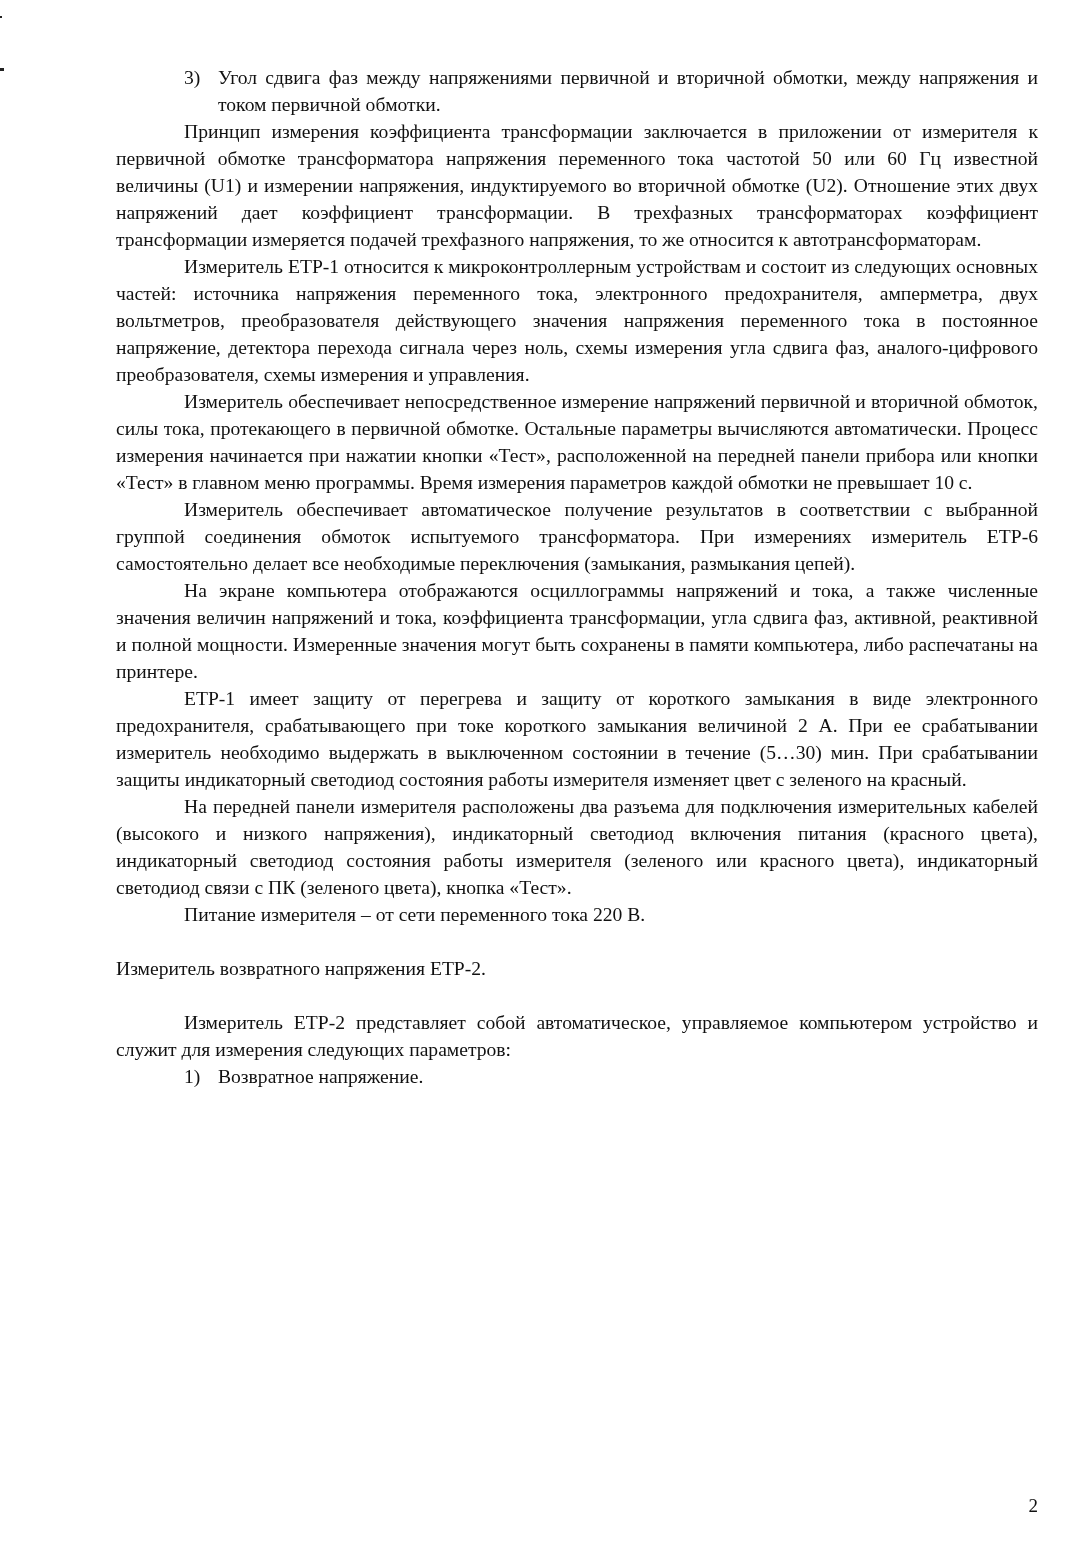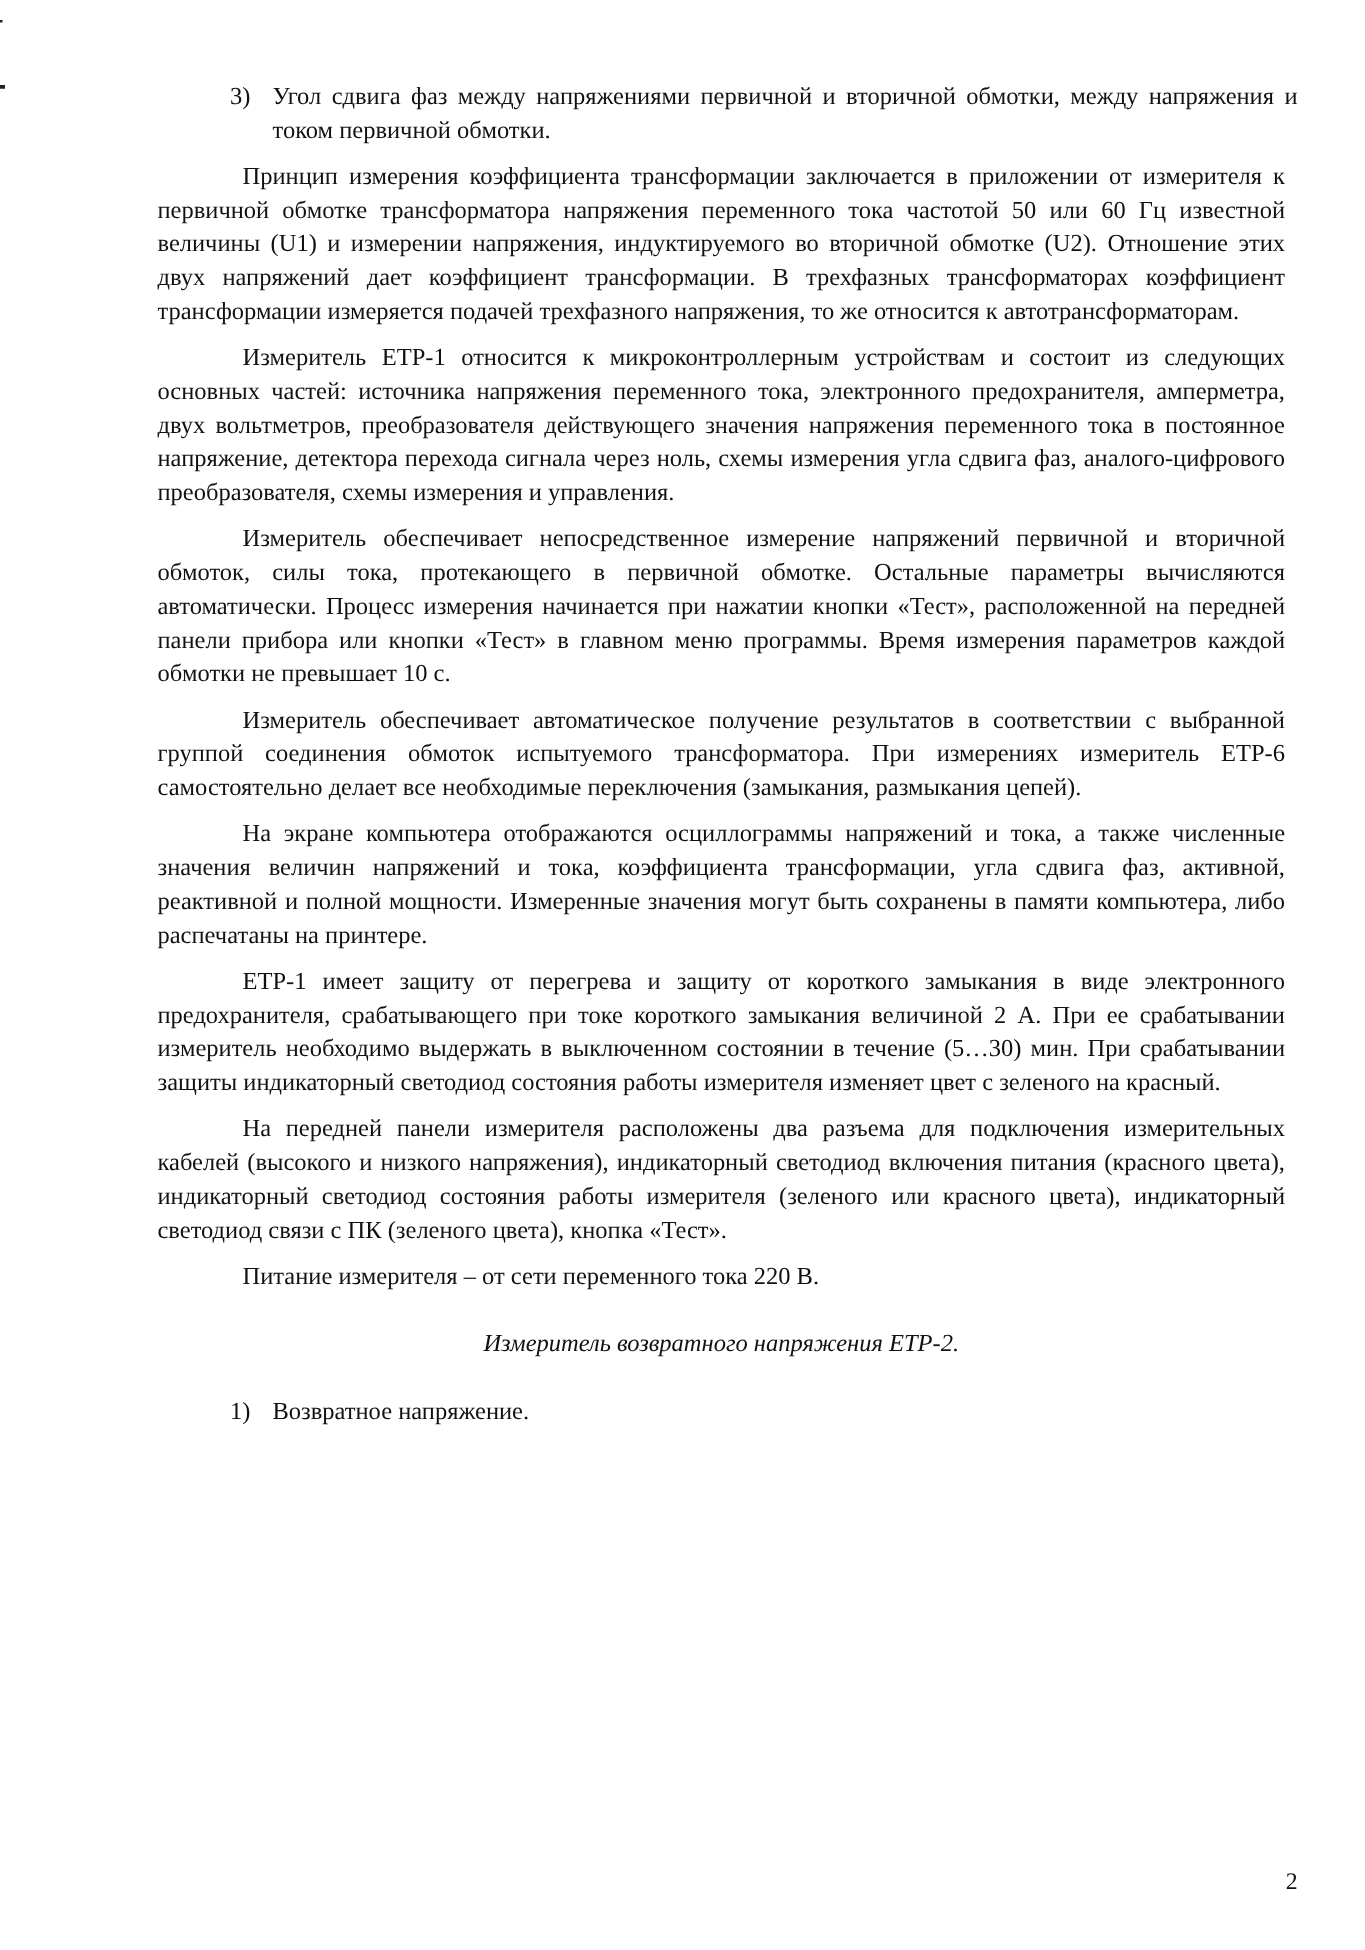--- a/index.html
+++ b/index.html
@@ -1,23 +1,23 @@
 <!DOCTYPE html>
 <html><head>
 <meta charset="utf-8">
 <style>
   html, body { margin: 0; padding: 0; background: #ffffff; }
   body { width: 1092px; height: 1560px; position: relative; overflow: hidden;
          font-family: "Liberation Serif", "DejaVu Serif", serif; color: #111; }
   .page { position: absolute; left: 116px; top: 64px; width: 922px; }
-  .p { font-size: 19.6px; line-height: 27px; text-align: justify; margin: 10px; }
+  .p { font-size: 19.6px; line-height: 27px; text-align: justify; margin: 0; }
   .indent { text-indent: 68px; }
   .list-item { position: relative; padding-left: 102px; font-size: 19.6px; line-height: 27px; text-align: justify; margin: 0; }
   .list-item .num { position: absolute; left: 68px; top: 0; }
-  .heading { text-align: center; font-size: 19.6px; line-height: 27px; margin: 27px 0 27px 0; font-style: italic; }
+  .heading { font-size: 19.6px; line-height: 27px; margin: 27px 0 27px 0; }
   .page-number { position: absolute; right: 54px; top: 1495px; font-size: 19px; }
   .speck { position: absolute; background: #222; }
 </style>
 </head>
 <body>
 
 <div class="speck" style="left:0;top:16px;width:2px;height:2px;"></div>
 <div class="speck" style="left:0;top:68px;width:4px;height:3px;"></div>
 
 <div class="page">
@@ -30,20 +30,21 @@
   <p class="p indent">Измеритель ЕТР-1 относится к микроконтроллерным устройствам и состоит из следующих основных частей: источника напряжения переменного тока, электронного предохранителя, амперметра, двух вольтметров, преобразователя действующего значения напряжения переменного тока в постоянное напряжение, детектора перехода сигнала через ноль, схемы измерения угла сдвига фаз, аналого-цифрового преобразователя, схемы измерения и управления.</p>
   <p class="p indent">Измеритель обеспечивает непосредственное измерение напряжений первичной и вторичной обмоток, силы тока, протекающего в первичной обмотке. Остальные параметры вычисляются автоматически. Процесс измерения начинается при нажатии кнопки «Тест», расположенной на передней панели прибора или кнопки «Тест» в главном меню программы. Время измерения параметров каждой обмотки не превышает 10 с.</p>
   <p class="p indent">Измеритель обеспечивает автоматическое получение результатов в соответствии с выбранной группой соединения обмоток испытуемого трансформатора. При измерениях измеритель ЕТР-6 самостоятельно делает все необходимые переключения (замыкания, размыкания цепей).</p>
   <p class="p indent">На экране компьютера отображаются осциллограммы напряжений и тока, а также численные значения величин напряжений и тока, коэффициента трансформации, угла сдвига фаз, активной, реактивной и полной мощности. Измеренные значения могут быть сохранены в памяти компьютера, либо распечатаны на принтере.</p>
   <p class="p indent">ЕТР-1 имеет защиту от перегрева и защиту от короткого замыкания в виде электронного предохранителя, срабатывающего при токе короткого замыкания величиной 2 А. При ее срабатывании измеритель необходимо выдержать в выключенном состоянии в течение (5…30) мин. При срабатывании защиты индикаторный светодиод состояния работы измерителя изменяет цвет с зеленого на красный.</p>
   <p class="p indent">На передней панели измерителя расположены два разъема для подключения измерительных кабелей (высокого и низкого напряжения), индикаторный светодиод включения питания (красного цвета), индикаторный светодиод состояния работы измерителя (зеленого или красного цвета), индикаторный светодиод связи с ПК (зеленого цвета), кнопка «Тест».</p>
   <p class="p indent">Питание измерителя – от сети переменного тока 220 В.</p>
 
   <p class="heading">Измеритель возвратного напряжения ЕТР-2.</p>
 
+  <p class="p indent">Измеритель ЕТР-2 представляет собой автоматическое, управляемое компьютером устройство и служит для измерения следующих параметров:</p>
 
   <p class="list-item">
     <span class="num">1)</span>
     <span>Возвратное напряжение.</span>
   </p>
 </div>
 
 <div class="page-number">2</div>
 
 </body></html>

